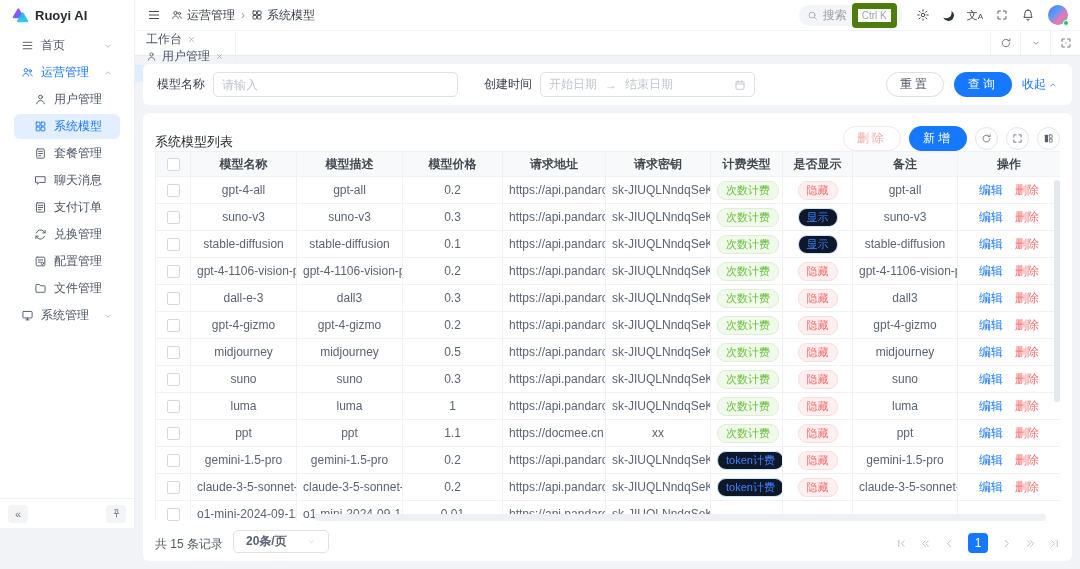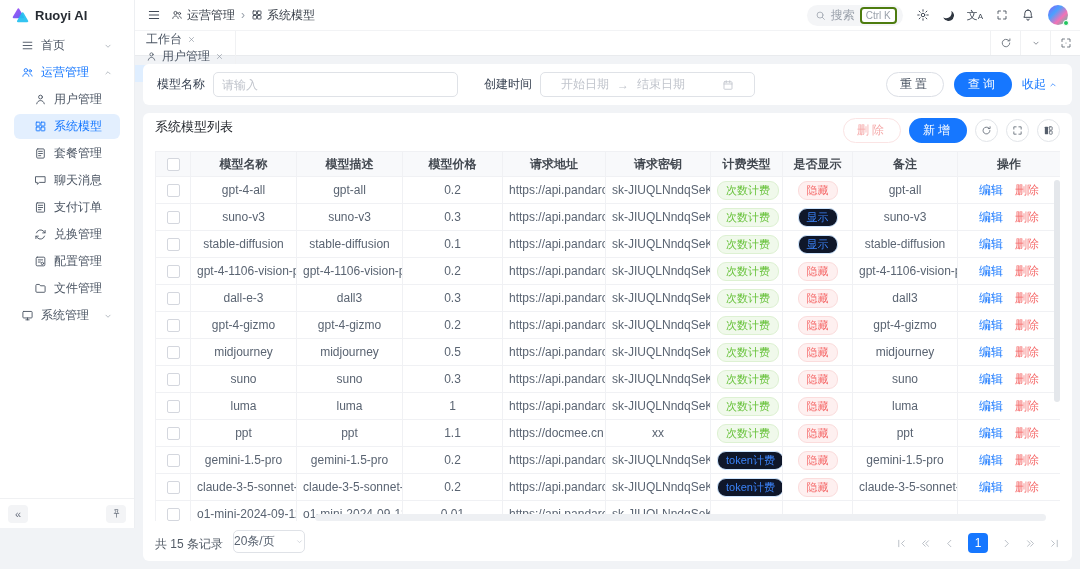--- a/index.html
+++ b/index.html
@@ -36,21 +36,21 @@
   
   .main { flex:1; display:flex; flex-direction:column; min-width:0; }
 
   .topbar { height:30px; background:#fff; display:flex; align-items:center; gap:10px; padding:0 12px; flex:none; }
   .tb-ic { color:#3f4754; display:flex; cursor:pointer; }
   .breadcrumb { display:flex; align-items:center; gap:6px; color:#3a414b; }
   .bc-item { display:flex; align-items:center; gap:4px; cursor:pointer; }
   .bc-sep { color:#9aa1ab; font-size:12px; }
   .topbar-right { margin-left:auto; display:flex; align-items:center; gap:13px; }
   .searchbox { display:flex; align-items:center; gap:5px; background:#f4f5f7; border-radius:999px; height:21px; padding:0 6px 0 8px; color:#9aa1ab; cursor:pointer; }
-  .kbd { background:#fff; border:2px solid #4d7c0f; border-radius:4px; font-size:10px; padding:0 4px; line-height:13px; color:#9aa1ab; }
+  .kbd { background:#fff; border:6px solid #4d7c0f; border-radius:4px; font-size:10px; padding:0 4px; line-height:13px; color:#9aa1ab; }
   .moon { width:11px; height:11px; border-radius:50%; box-shadow:inset -3px -2px 0 0 #2f3640; transform:rotate(15deg); }
   .trans-ic { font-size:11px; color:#3f4754; line-height:1; cursor:pointer; }
   .trans-ic small { font-size:8px; }
   .avatar { width:20px; height:20px; border-radius:50%; position:relative; cursor:pointer;
     background:linear-gradient(135deg,#8b5cf6 0%,#4aa0ff 35%,#f472b6 65%,#34d399 100%); }
   .online-dot { position:absolute; right:-1px; bottom:-1px; width:6px; height:6px; border-radius:50%; background:#22c55e; border:1px solid #fff; }
 
   .tabbar { height:26px; background:#fff; border-top:1px solid #f2f3f5; border-bottom:1px solid #e9ebee; display:flex; align-items:stretch; flex:none; }
   .tabs { display:flex; align-items:stretch;flex-direction:column; }
   .tab { display:flex; align-items:center; gap:5px; padding:0 11px; color:#4b5563; cursor:pointer; border-right:1px solid #f0f1f3; white-space:nowrap; }
@@ -62,31 +62,31 @@
   .tbr-cell { width:30px; display:flex; align-items:center; justify-content:center; border-left:1px solid #f0f1f3; color:#5d6570; cursor:pointer; }
 
   
   .content { height:513px; padding:8px; display:flex; flex-direction:column; }
 
   .filter-card { background:#fff; border-radius:6px; height:41px; padding:8px 14px; display:flex; align-items:center; flex:none; }
   .f-label { color:#374151; margin-right:8px; white-space:nowrap; }
   .f-input { width:245px; height:25px; border:1px solid #dfe2e7; border-radius:5px; padding:0 8px; font-size:12px; color:#333; outline:none; font-family:inherit; }
   .f-input::placeholder { color:#c0c4cc; }
   .f-gap { width:26px; flex:none; }
-  .date-range { width:215px; height:25px; border:1px solid #dfe2e7; border-radius:5px; display:flex; align-items:center; gap:8px; padding:0 20px; color:#c0c4cc; cursor:pointer; }
+  .date-range { width:215px; height:25px; border:1px solid #dfe2e7; border-radius:5px; display:flex; align-items:center; gap:8px; padding:0 8px; color:#c0c4cc; cursor:pointer; }
   .date-range .dr-end { flex:1; }
   .filter-actions { margin-left:auto; display:flex; gap:10px; }
   .btn { height:25px; border-radius:13px; font-size:12px; display:inline-flex; align-items:center; padding:0 13px; letter-spacing:3px; cursor:pointer; border:1px solid transparent; white-space:nowrap; }
   .btn-plain { background:#fff; border-color:#dcdfe6; color:#4b5563; }
   .btn-primary { background:#1677ff; color:#fff; }
   .btn-danger-dis { background:#fff; border-color:#fbe4e4; color:#f5a9a9; cursor:not-allowed; }
   .collapse-link { color:#1677ff; display:flex; align-items:center; gap:2px; cursor:pointer; white-space:nowrap; }
 
   .table-card { background:#fff; border-radius:6px; margin-top:8px; flex:1; min-height:0; padding:5px 12px 8px; display:flex; flex-direction:column; }
-  .card-head { height:33px; display:flex; align-items:flex-start; flex:none;gap:10px; }
+  .card-head { height:33px; display:flex; align-items:flex-end; flex:none;gap:10px; }
   .card-title { font-size:13px; color:#1f2329; }
   .card-tools { margin-left:auto; display:flex; align-items:center; gap:8px; }
   .circle-btn { width:23px; height:23px; border-radius:50%; border:1px solid #e2e5e9; color:#555e6b; background:#fff; display:flex; align-items:center; justify-content:center; cursor:pointer; }
 
   .table-wrap { flex:1; min-height:0; overflow:hidden; position:relative; }
   table { width:100%; border-collapse:collapse; table-layout:fixed; }
   th, td { border:1px solid #f0f1f4; height:26px; padding:0 6px; text-align:center; white-space:nowrap; overflow:hidden; font-size:12px; }
   th { background:#f8f9fb; color:#424850; font-weight:bold; height:25px; }
   td { color:#5a6472; height:27px; background:#fff; }
   .cb { width:13px; height:13px; border:1px solid #d4d7de; border-radius:2px; background:#fff; display:inline-block; vertical-align:middle; cursor:pointer; }
@@ -94,21 +94,21 @@
   .tag-green { background:#f0f9eb; color:#67c23a; border:1px solid #ddf1d2; }
   .tag-red   { background:#fef0f0; color:#f56c6c; border:1px solid #fbdcdc; }
   .tag-blue  { background:#0f172a; color:#3b82f6; border:1px solid #cfe6ff; }
   .lnk { cursor:pointer; }
   .lnk-edit { color:#1677ff; margin-right:12px; }
   .lnk-del { color:#f56c6c; }
   .v-scroll { position:absolute; right:0; top:29px; width:6px; height:222px; background:#e4e7eb; border-radius:3px; }
   .h-scroll { position:absolute; left:160px; right:14px; bottom:0; height:7px; background:#eef0f3; border-radius:4px; }
 
   .pager { height:26px; margin-top:6px; display:flex; align-items:flex-end; gap:10px; flex:none; color:#525b66; }
-  .page-size { height:23px; border:1px solid #dfe2e7; border-radius:5px; display:flex; align-items:center; gap:20px; padding:0 0; color:#5a6472; cursor:pointer; }
+  .page-size { height:23px; border:1px solid #dfe2e7; border-radius:5px; display:flex; align-items:center; gap:20px; padding:0 12px; color:#5a6472; cursor:pointer;font-weight:bold; }
   .page-size .ic { color:#c0c4cc; }
   .pager-nav { margin-left:auto; display:flex; align-items:center; gap:13px; color:#a9afb8; }
   .pager-nav .nav-ic { display:flex; cursor:pointer; }
   .page-num { width:20px; height:20px; border-radius:4px; background:#1677ff; color:#fff; display:flex; align-items:center; justify-content:center; font-size:12px; cursor:pointer; }
 </style>
 </head>
 <body>
 
 <div class="app">
 

